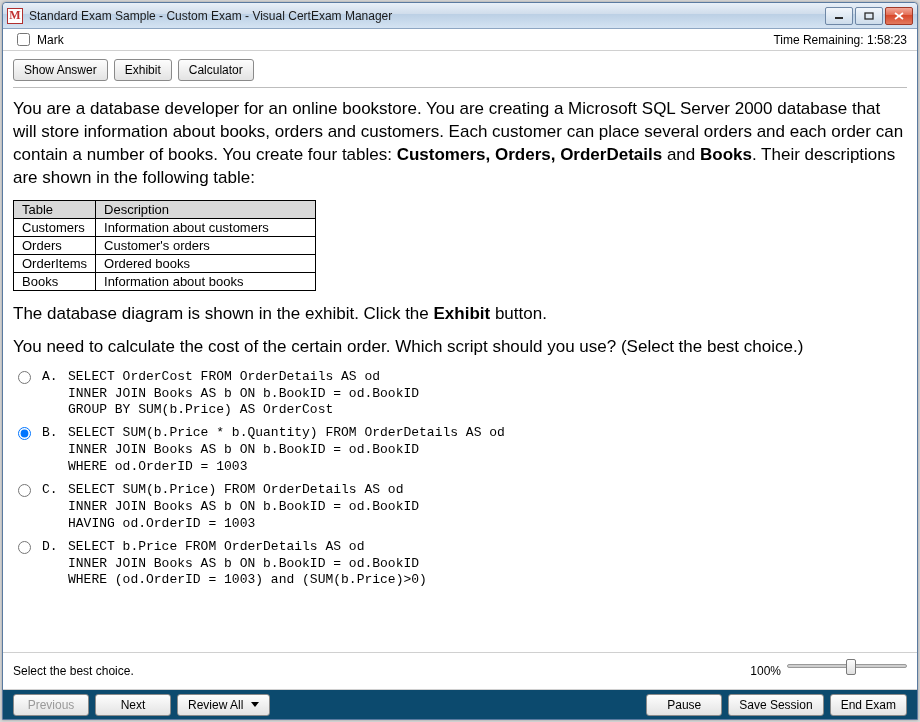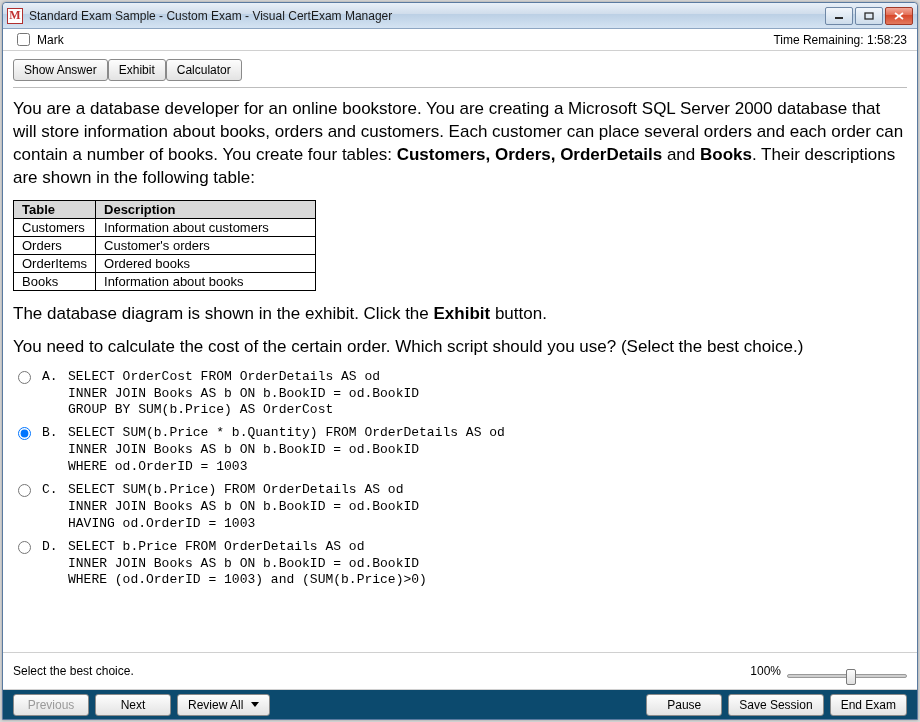--- a/index.html
+++ b/index.html
@@ -75,21 +75,21 @@
     padding: 8px 10px 4px 10px;
     overflow: auto;
     color: #000;
   }
   .item-header {
     display: flex;
     align-items: center;
     margin-bottom: 6px;
   }
   .item-label { flex: 1; font-size: 13px; }
-  .hdr-btns { display:flex; }
+  .hdr-btns { display:flex; gap:6px; }
   .btn {
     height: 22px;
     padding: 0 10px;
     background: linear-gradient(#fdfdfd, #e3e3e3);
     border: 1px solid #8a8a8a;
     border-radius: 3px;
     font-family: inherit;
     font-size: 12px;
     cursor: default;
     display: inline-flex;
@@ -109,21 +109,21 @@
     margin: 4px 0 12px 0;
   }
   table.db th, table.db td {
     border: 1px solid #000;
     padding: 1px 8px;
     font-size: 13px;
     text-align: left;
   }
   table.db th {
     background: #d9d9d9;
-    font-weight: bold;
+    font-weight: normal;
   }
   .choices { margin-top: 6px; }
   .choice {
     display: flex;
     align-items: flex-start;
     gap: 8px;
     margin-bottom: 6px;
   }
   .choice input[type=radio] { margin-top: 2px; }
   .choice .letter {
@@ -142,21 +142,21 @@
     height: 22px;
     border-top: 1px solid #d0d0d0;
     display: flex;
     align-items: center;
     padding: 18px 10px;
     background: #fff;
     font-size: 12px;
   }
   .footer-instr .spacer { flex:1; }
   .zoom-slider {
-    display:flex; align-items:flex-end; gap:6px;
+    display:flex; align-items:flex-start; gap:6px;
   }
   .slider-track {
     width: 120px; height: 4px;
     background: #cfcfcf;
     border: 1px solid #9a9a9a;
     border-radius: 2px;
     position: relative;
   }
   .slider-thumb {
     position: absolute;

